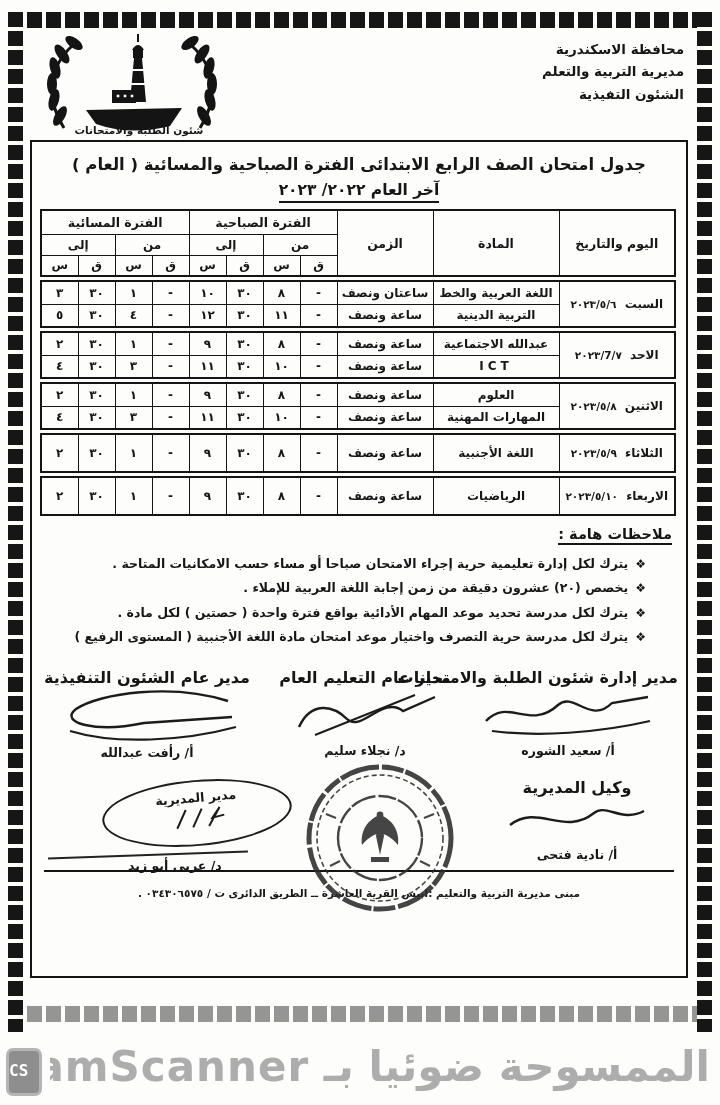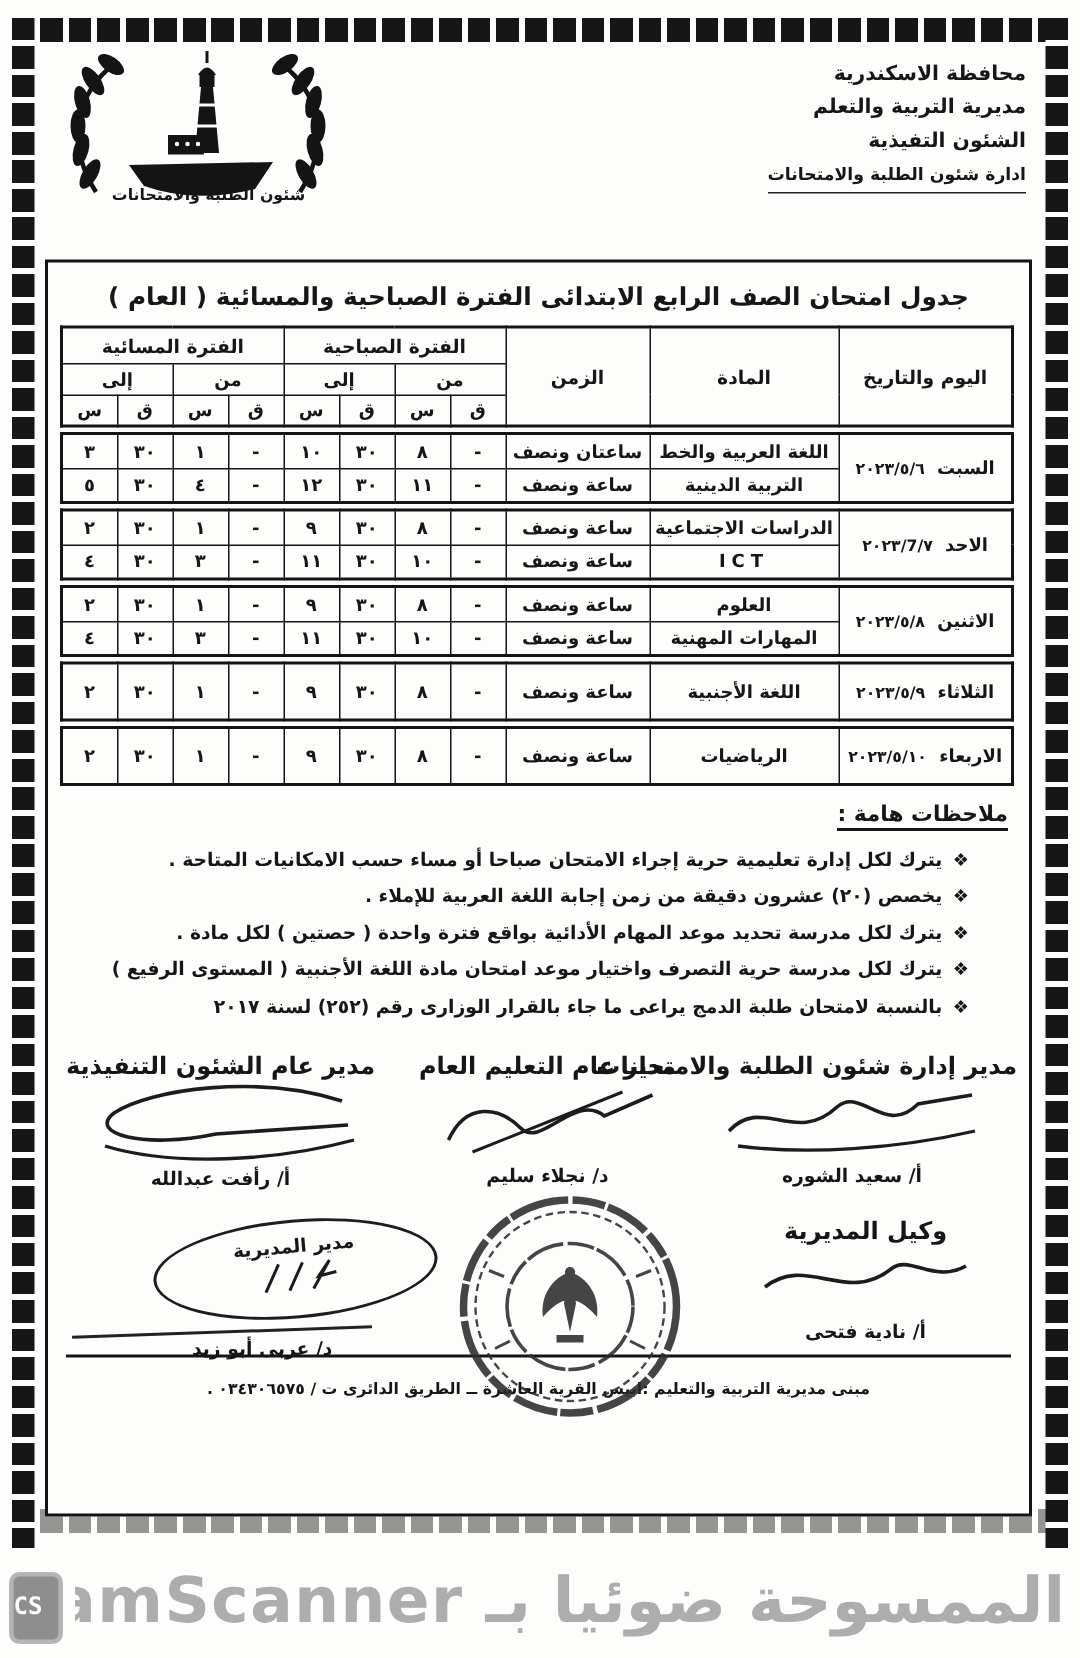--- a/index.html
+++ b/index.html
@@ -22,21 +22,21 @@
   .org-block .l3 { letter-spacing:1px; }
   .org-block .l4 { font-size:11.5px; border-bottom:1.5px solid #222; display:inline-block; padding-bottom:2px; }
   .alex-logo { position:absolute; left:34px; top:28px; width:200px; height:112px; }
   .alex-caption { position:absolute; left:20px; top:96px; width:170px; text-align:center;
     font-size:10.5px; font-weight:bold; }
   .emblem { position:absolute; left:330px; top:36px; width:64px; height:80px; text-align:center; }
   .emblem-caption { font-size:6.5px; font-weight:bold; color:#333; margin-top:1px; }
 
   
   .content-box { position:absolute; left:30px; top:140px; width:658px; height:838px;
-    border:2px solid #141414; background:#fdfdfc;margin-top:33px; }
+    border:2px solid #141414; background:#fdfdfc; }
   .title { text-align:center; font-weight:bold; font-size:16.5px; margin-top:13px; }
   .subtitle { text-align:center; margin-top:6px; }
   .subtitle span { font-weight:bold; font-size:15.5px; border-bottom:2px solid #161616; padding-bottom:2px; }
 
   
   .tbl-wrap { width:634px; margin:10px auto 0 auto; direction:rtl; }
   table { border-collapse:collapse; table-layout:fixed; width:634px;
     border:2.5px solid #141414; margin-bottom:3px; }
   th,td { border:1.5px solid #141414; text-align:center; vertical-align:middle;
     font-weight:bold; font-size:12px; padding:2px 1px; overflow:hidden; white-space:nowrap; }
@@ -97,21 +97,20 @@
 
   <div class="orn orn-top"></div>
   <div class="orn orn-bottom"></div>
   <div class="orn v orn-left"></div>
   <div class="orn v orn-right"></div>
 
   <div class="org-block">
     <div class="l1">محافظة الاسكندرية</div>
     <div class="l2">مديرية التربية والتعلم</div>
     <div class="l3">الشئون التفيذية</div>
-    <div><span class="l4">ادارة شئون الطلبة والامتحانات</span></div>
   </div>
 
   <div class="alex-logo">
     <svg width="200" height="112" viewBox="0 0 200 112">
       <g fill="#141414" stroke="#141414">
         <path d="M30 100 C12 72 14 40 38 18" fill="none" stroke-width="3"></path>
         <path d="M166 100 C184 72 182 40 158 18" fill="none" stroke-width="3"></path>
         <g stroke="none">
           <ellipse cx="26" cy="88" rx="5" ry="11" transform="rotate(30 26 88)"></ellipse>
           <ellipse cx="20" cy="72" rx="5" ry="11" transform="rotate(15 20 72)"></ellipse>
@@ -139,20 +138,23 @@
         <path d="M52 82 L148 80 L136 98 Q96 108 62 96 Z" stroke="none"></path>
       </g>
     </svg>
     <div class="alex-caption">شئون الطلبة والامتحانات</div>
   </div>
 
 
   <div class="content-box">
 
     <div class="title">جدول امتحان الصف الرابع الابتدائى الفترة الصباحية والمسائية ( العام )</div>
+    <div class="subtitle">
+      <span>آخر العام ٢٠٢٢/ ٢٠٢٣</span>
+    </div>
 
     <div class="tbl-wrap">
 
       <table>
         <colgroup>
             <col class="c-day">
             <col class="c-sub">
             <col class="c-time">
             <col class="c-n">
             <col class="c-n">
@@ -249,21 +251,21 @@
             <col class="c-n">
             <col class="c-n">
             <col class="c-n">
           </colgroup>
         <tbody>
             <tr>
           <td class="day-cell r" rowspan="2">
             <span>الاحد</span>
             <span class="dt">٢٠٢٣/7/٧</span>
           </td>
-          <td class="r">الدراسات الاجتماعية</td>
+          <td class="r">عبدالله الاجتماعية</td>
           <td class="r">ساعة ونصف</td>
           <td class="r">-</td>
           <td class="r">٨</td>
           <td class="r">٣٠</td>
           <td class="r">٩</td>
           <td class="r">-</td>
           <td class="r">١</td>
           <td class="r">٣٠</td>
           <td class="r">٢</td>
         </tr>
@@ -403,23 +405,20 @@
         <span class="blt">❖</span><span>يترك لكل إدارة تعليمية حرية إجراء الامتحان صباحا أو مساء حسب الامكانيات المتاحة .</span>
       </div>
       <div class="note-item">
         <span class="blt">❖</span><span>يخصص (٢٠) عشرون دقيقة من زمن إجابة اللغة العربية للإملاء .</span>
       </div>
       <div class="note-item">
         <span class="blt">❖</span><span>يترك لكل مدرسة تحديد موعد المهام الأدائية بواقع فترة واحدة ( حصتين ) لكل مادة .</span>
       </div>
       <div class="note-item">
         <span class="blt">❖</span><span>يترك لكل مدرسة حرية التصرف واختيار موعد امتحان مادة اللغة الأجنبية ( المستوى الرفيع )</span>
-      </div>
-      <div class="note-item">
-        <span class="blt">❖</span><span>بالنسبة لامتحان طلبة الدمج  يراعى ما جاء بالقرار الوزارى رقم (٢٥٢) لسنة ٢٠١٧</span>
       </div>
     </div>
 
     <div class="sig-area">
 
       <div class="sig sig1">
         <div class="st">مدير إدارة شئون الطلبة والامتحانات</div>
         <svg width="180" height="52" viewBox="0 0 180 52">
           <path d="M8 34 C30 10 52 44 80 18 C96 4 112 38 134 16 L170 10" fill="none" stroke="#1c1c1c" stroke-width="2.4"></path>
           <path d="M14 44 C60 50 120 46 172 34" fill="none" stroke="#1c1c1c" stroke-width="2.2"></path>

